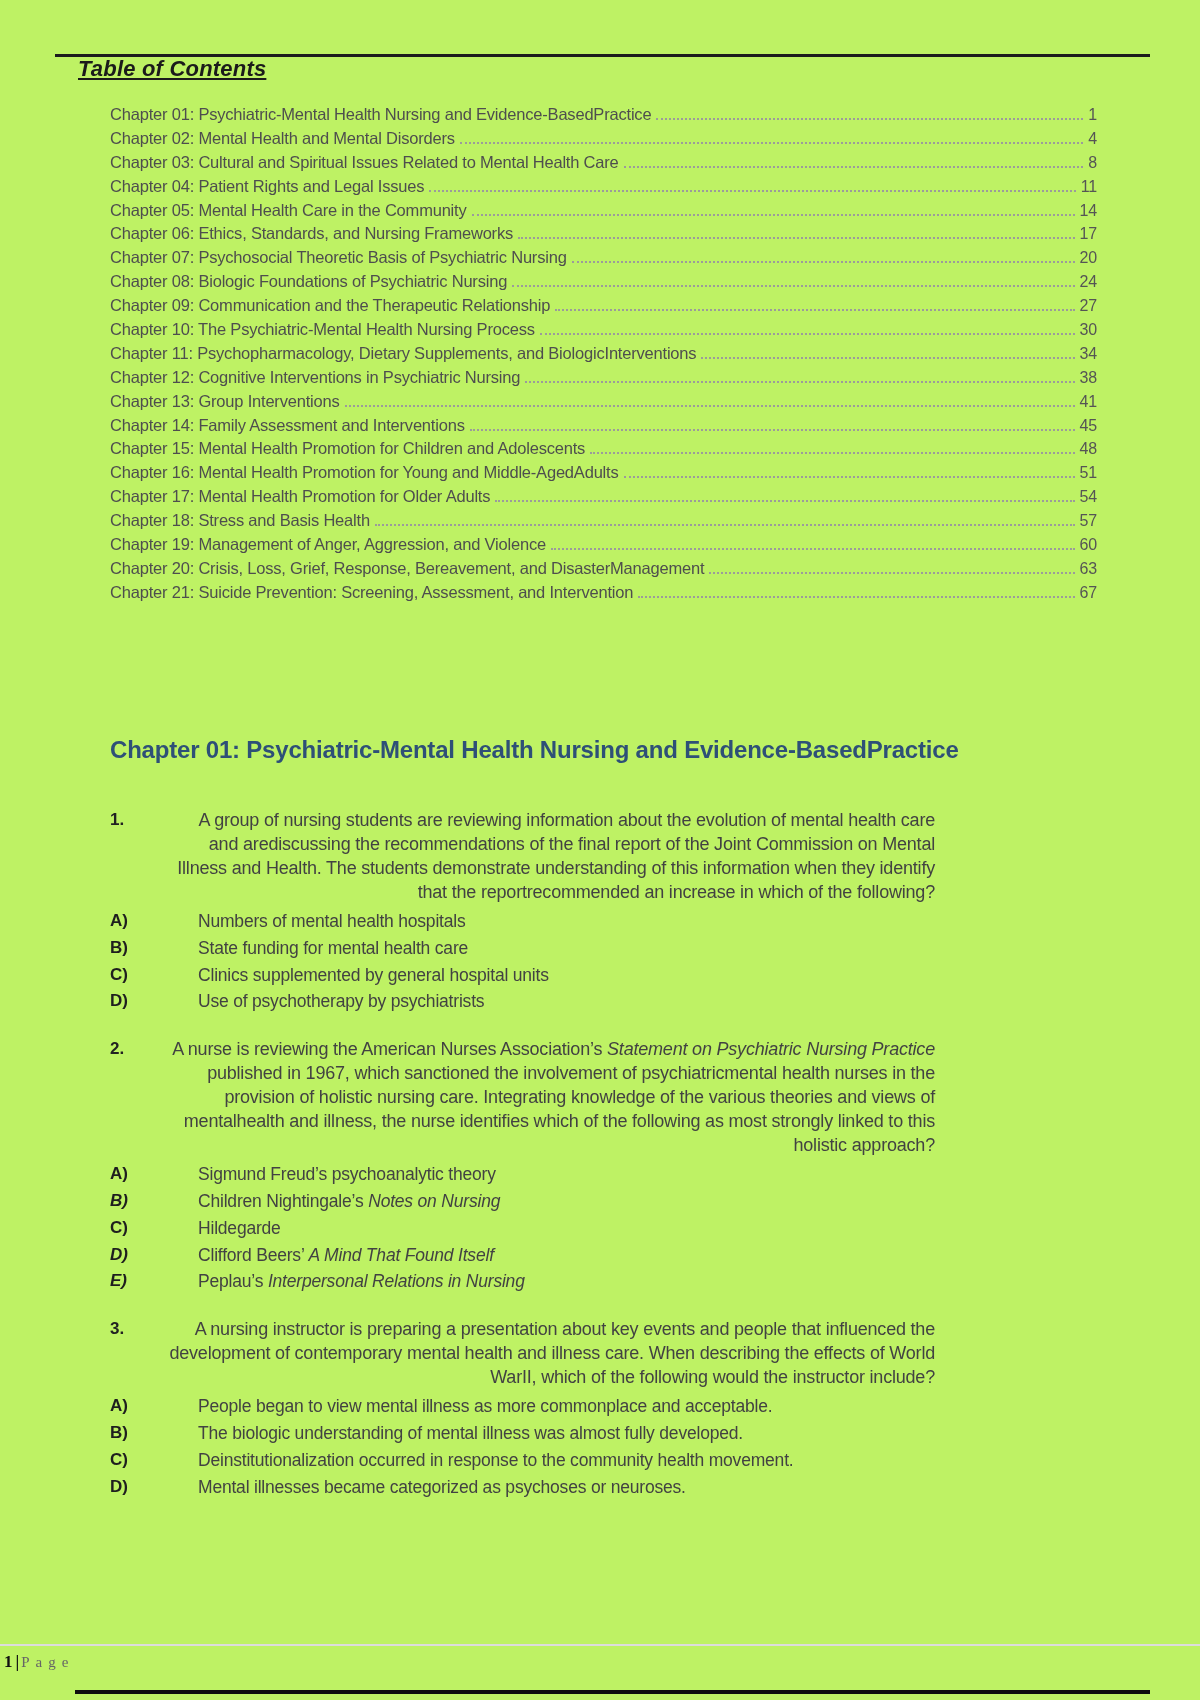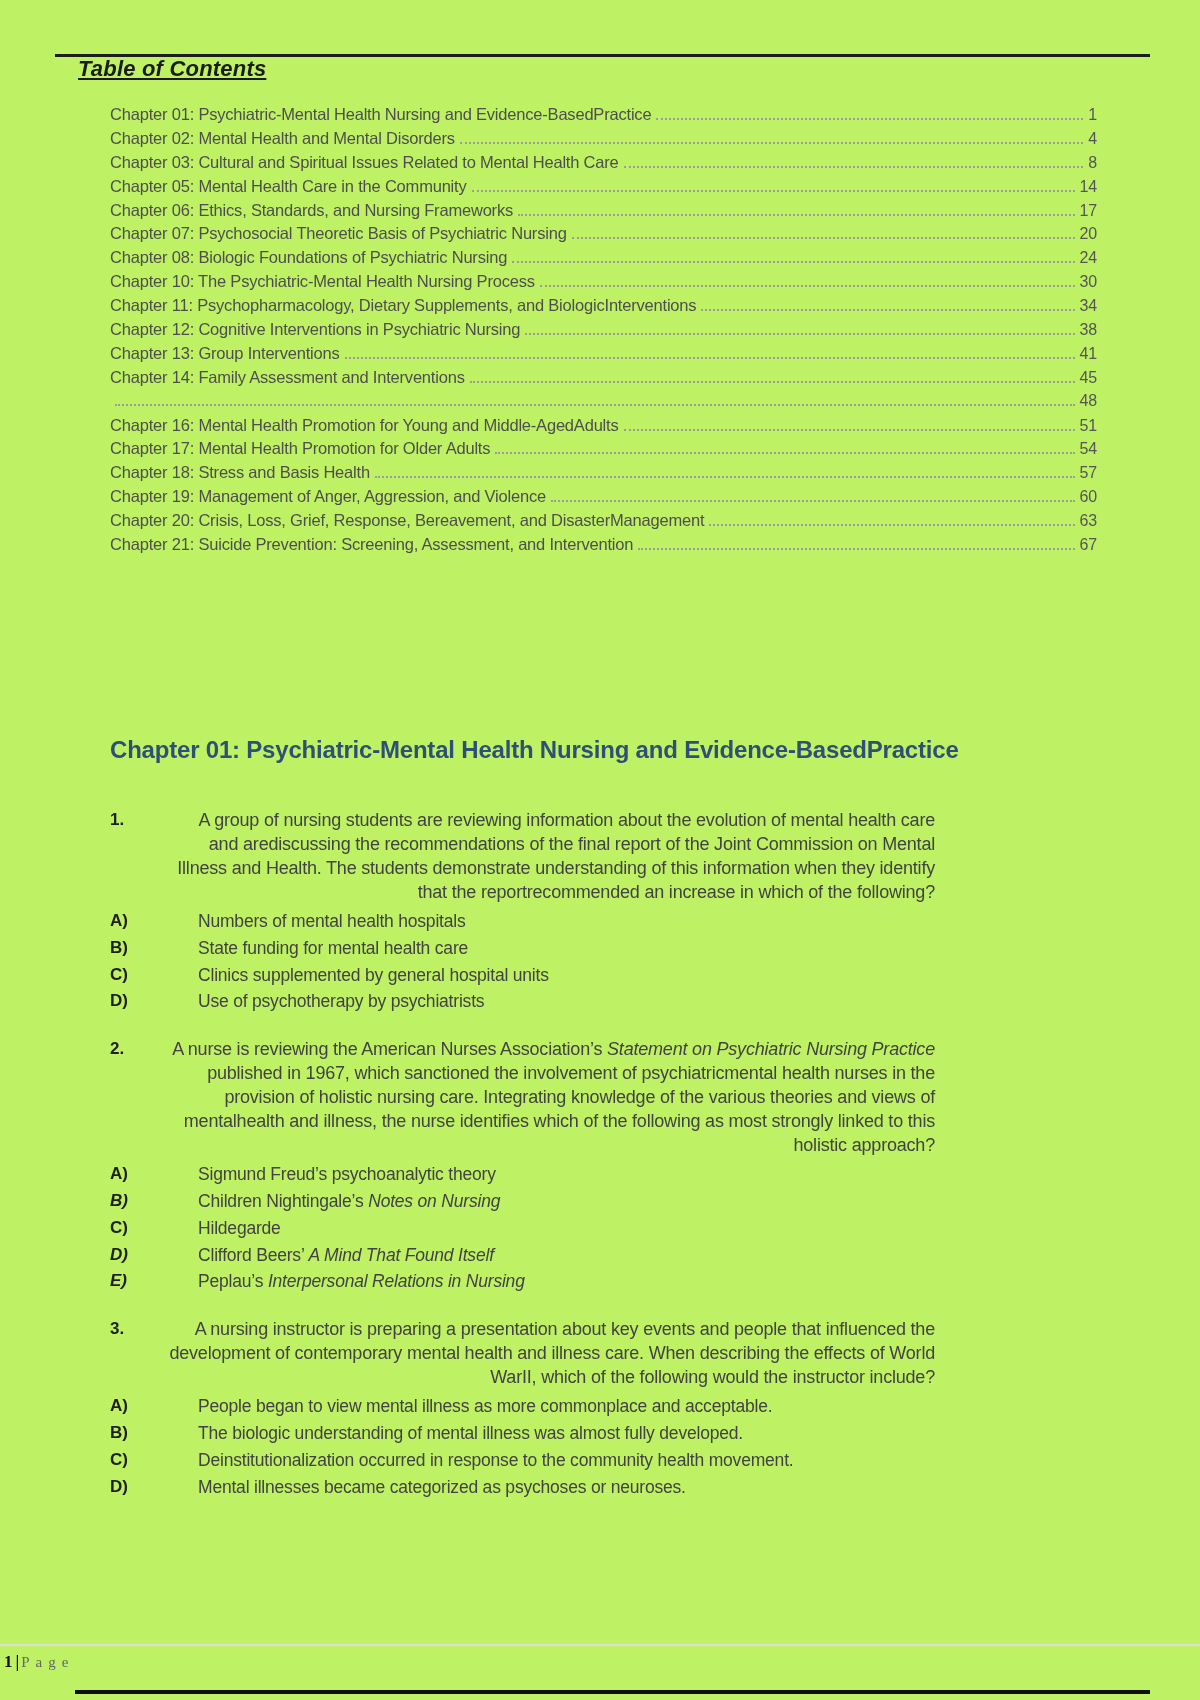--- a/index.html
+++ b/index.html
@@ -64,20 +64,25 @@
     <span class="toc-leader"></span>
     <span class="toc-page">4</span>
   </div>
 
   <div class="toc-row">
     <span class="toc-label">Chapter 03: Cultural and Spiritual Issues Related to Mental Health Care</span>
     <span class="toc-leader"></span>
     <span class="toc-page">8</span>
   </div>
 
+  <div class="toc-row">
+    <span class="toc-label">Chapter 04: Patient Rights and Legal Issues</span>
+    <span class="toc-leader"></span>
+    <span class="toc-page">11</span>
+  </div>
 
   <div class="toc-row">
     <span class="toc-label">Chapter 05: Mental Health Care in the Community</span>
     <span class="toc-leader"></span>
     <span class="toc-page">14</span>
   </div>
 
   <div class="toc-row">
     <span class="toc-label">Chapter 06: Ethics, Standards, and Nursing Frameworks</span>
     <span class="toc-leader"></span>
@@ -89,20 +94,25 @@
     <span class="toc-leader"></span>
     <span class="toc-page">20</span>
   </div>
 
   <div class="toc-row">
     <span class="toc-label">Chapter 08: Biologic Foundations of Psychiatric Nursing</span>
     <span class="toc-leader"></span>
     <span class="toc-page">24</span>
   </div>
 
+  <div class="toc-row">
+    <span class="toc-label">Chapter 09: Communication and the Therapeutic Relationship</span>
+    <span class="toc-leader"></span>
+    <span class="toc-page">27</span>
+  </div>
 
   <div class="toc-row">
     <span class="toc-label">Chapter 10: The Psychiatric-Mental Health Nursing Process</span>
     <span class="toc-leader"></span>
     <span class="toc-page">30</span>
   </div>
 
   <div class="toc-row">
     <span class="toc-label">Chapter 11: Psychopharmacology, Dietary Supplements, and BiologicInterventions</span>
     <span class="toc-leader"></span>
@@ -121,20 +131,21 @@
     <span class="toc-page">41</span>
   </div>
 
   <div class="toc-row">
     <span class="toc-label">Chapter 14: Family Assessment and Interventions</span>
     <span class="toc-leader"></span>
     <span class="toc-page">45</span>
   </div>
 
   <div class="toc-row">
+    <span class="toc-label">Chapter 15: Mental Health Promotion for Children and Adolescents</span>
     <span class="toc-leader"></span>
     <span class="toc-page">48</span>
   </div>
 
   <div class="toc-row">
     <span class="toc-label">Chapter 16: Mental Health Promotion for Young and Middle-AgedAdults</span>
     <span class="toc-leader"></span>
     <span class="toc-page">51</span>
   </div>
 

